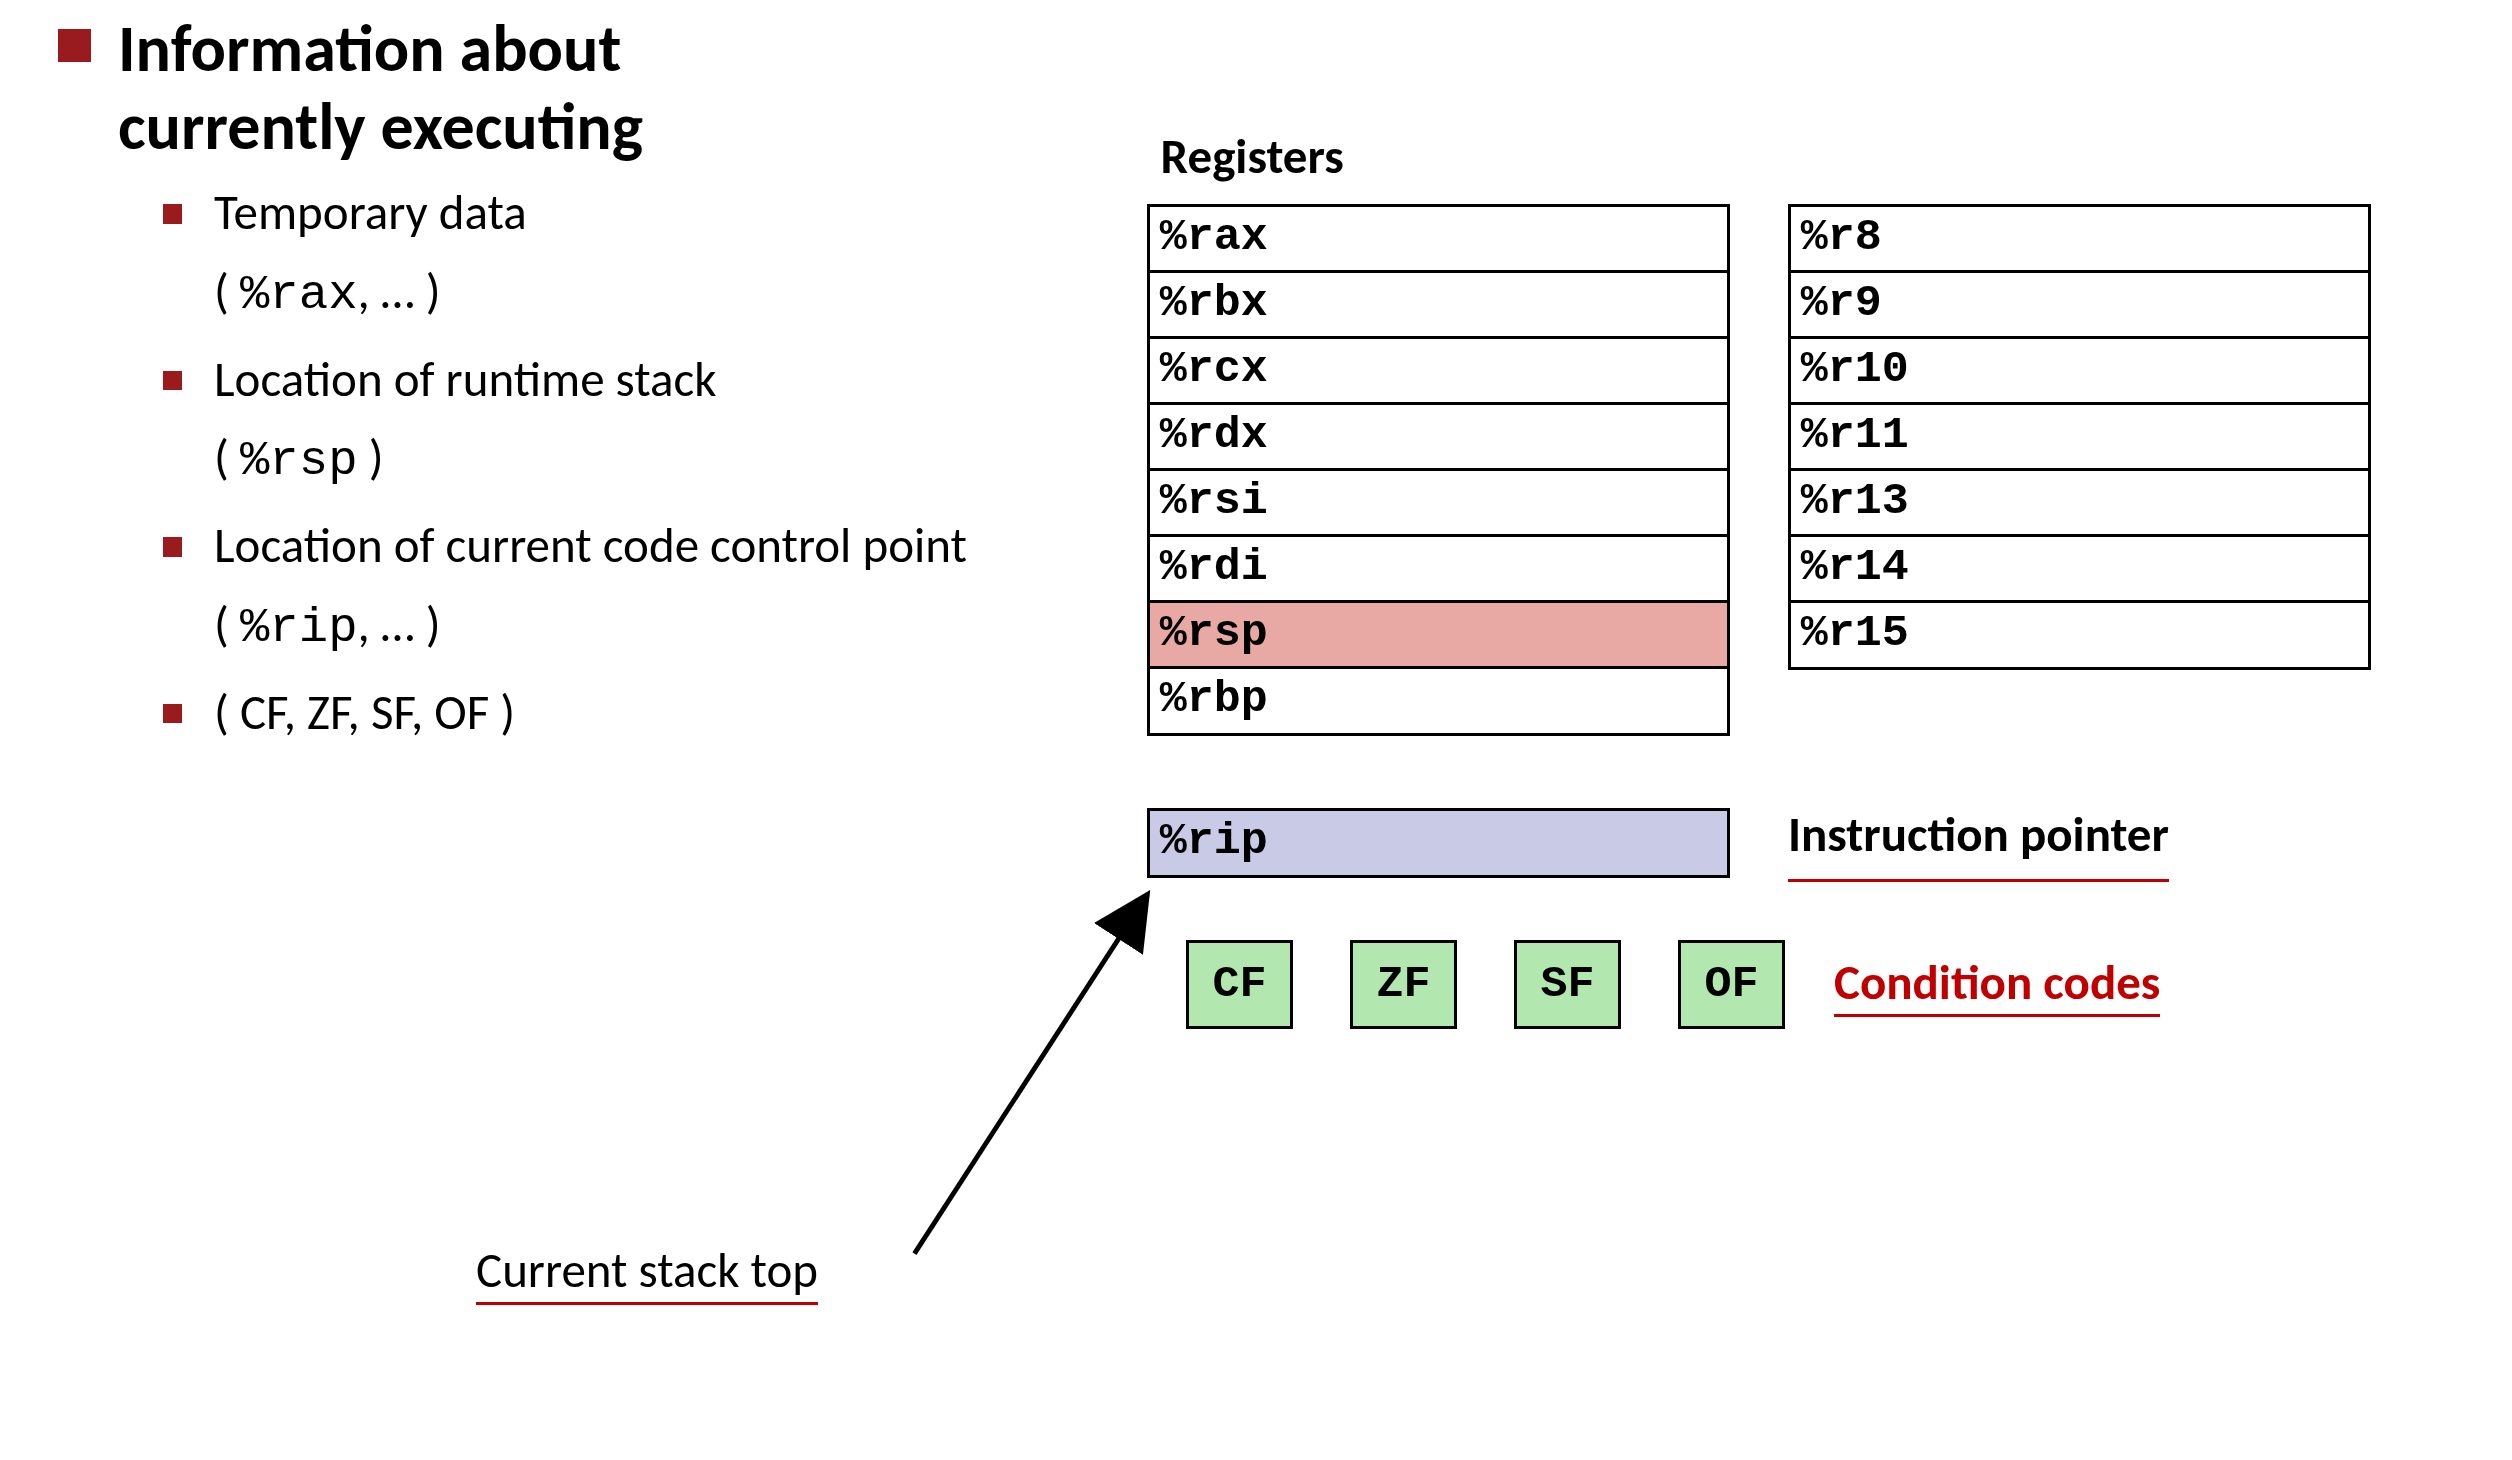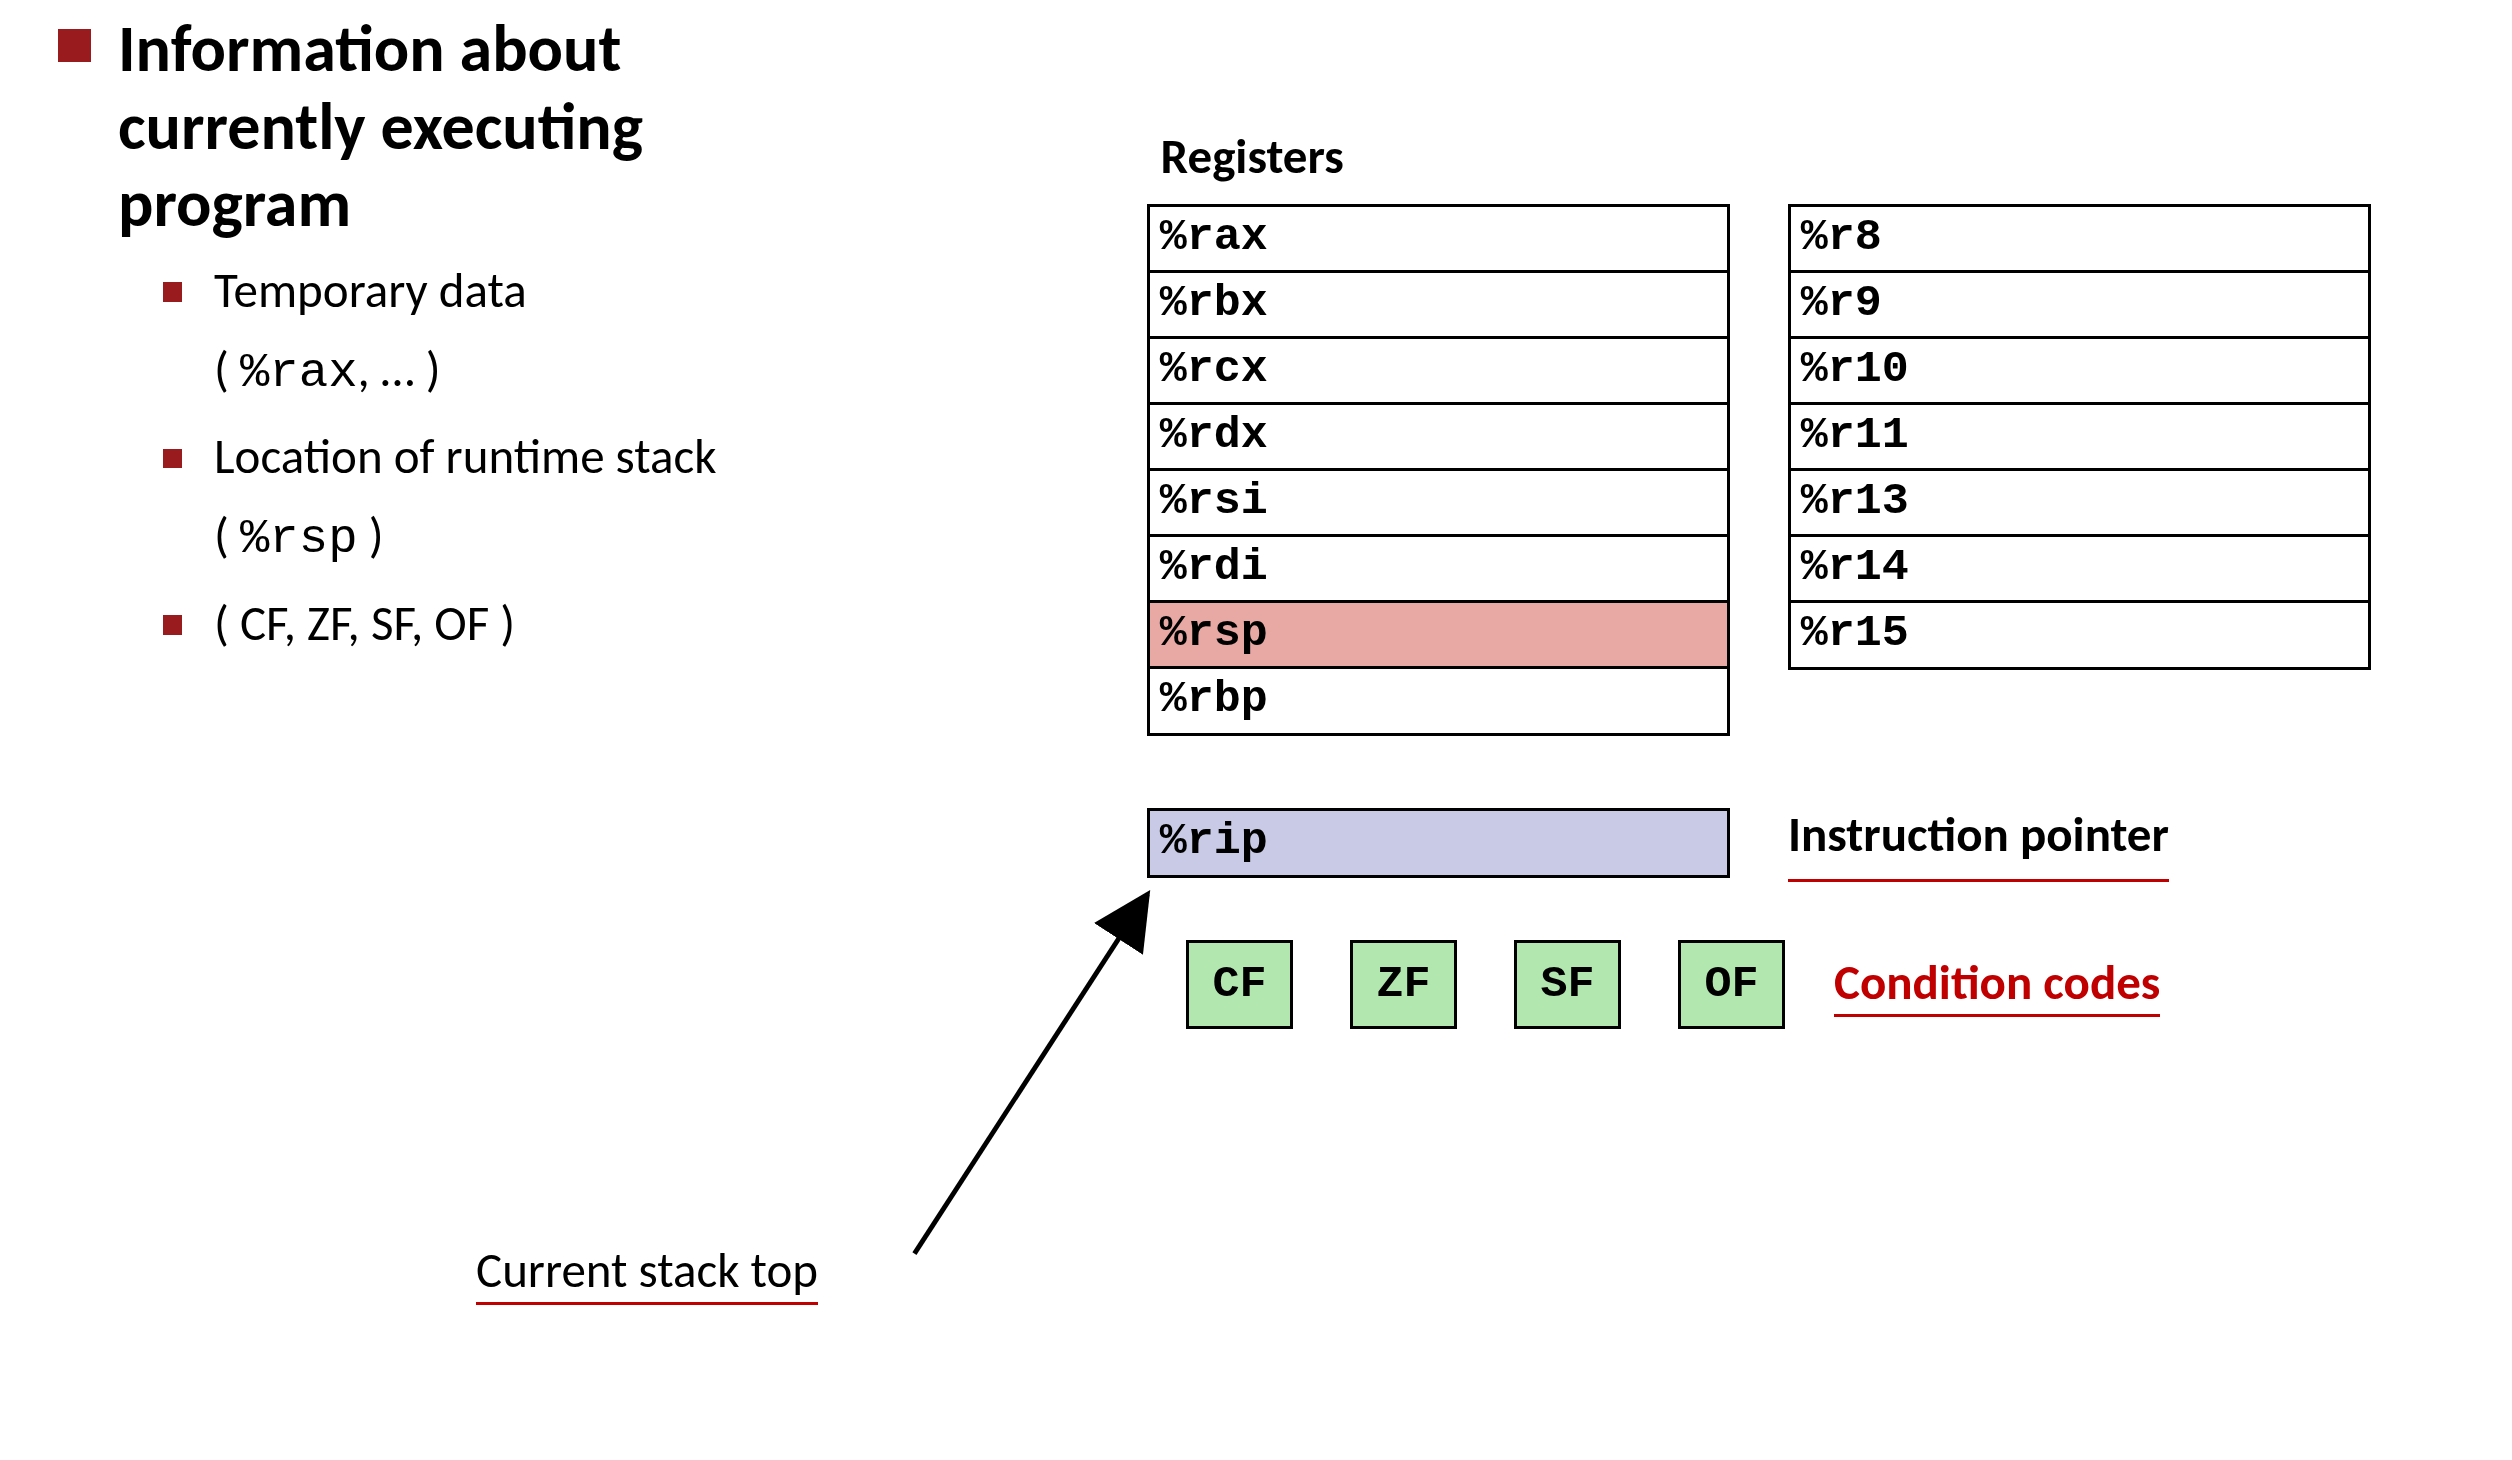--- a/index.html
+++ b/index.html
@@ -171,39 +171,44 @@
 <body>
 
 <div class="slide">
 
   <div class="left">
     <div class="main-bullet">
       <div class="big-square"></div>
       <div class="main-title">
         <span>Information about</span><br>
         <span>currently executing</span><br>
-        <span>program</span>
       </div>
     </div>
 
     <div class="sub-list">
       <div class="sub-item">
         <span>Temporary data</span>
         <div class="sub-detail">
           <span>( </span><span class="mono">%rax</span><span>, … )</span>
         </div>
       </div>
 
       <div class="sub-item">
         <span>Location of runtime stack</span>
         <div class="sub-detail">
           <span>( </span><span class="mono">%rsp</span><span> )</span>
         </div>
       </div>
 
+      <div class="sub-item">
+        <span>Location of current code control point</span>
+        <div class="sub-detail">
+          <span>( </span><span class="mono">%rip</span><span>, … )</span>
+        </div>
+      </div>
 
       <div class="sub-item">
         <div class="sub-detail">
           <span>( CF, ZF, SF, OF )</span>
         </div>
       </div>
     </div>
   </div>
 
   <div class="right">

